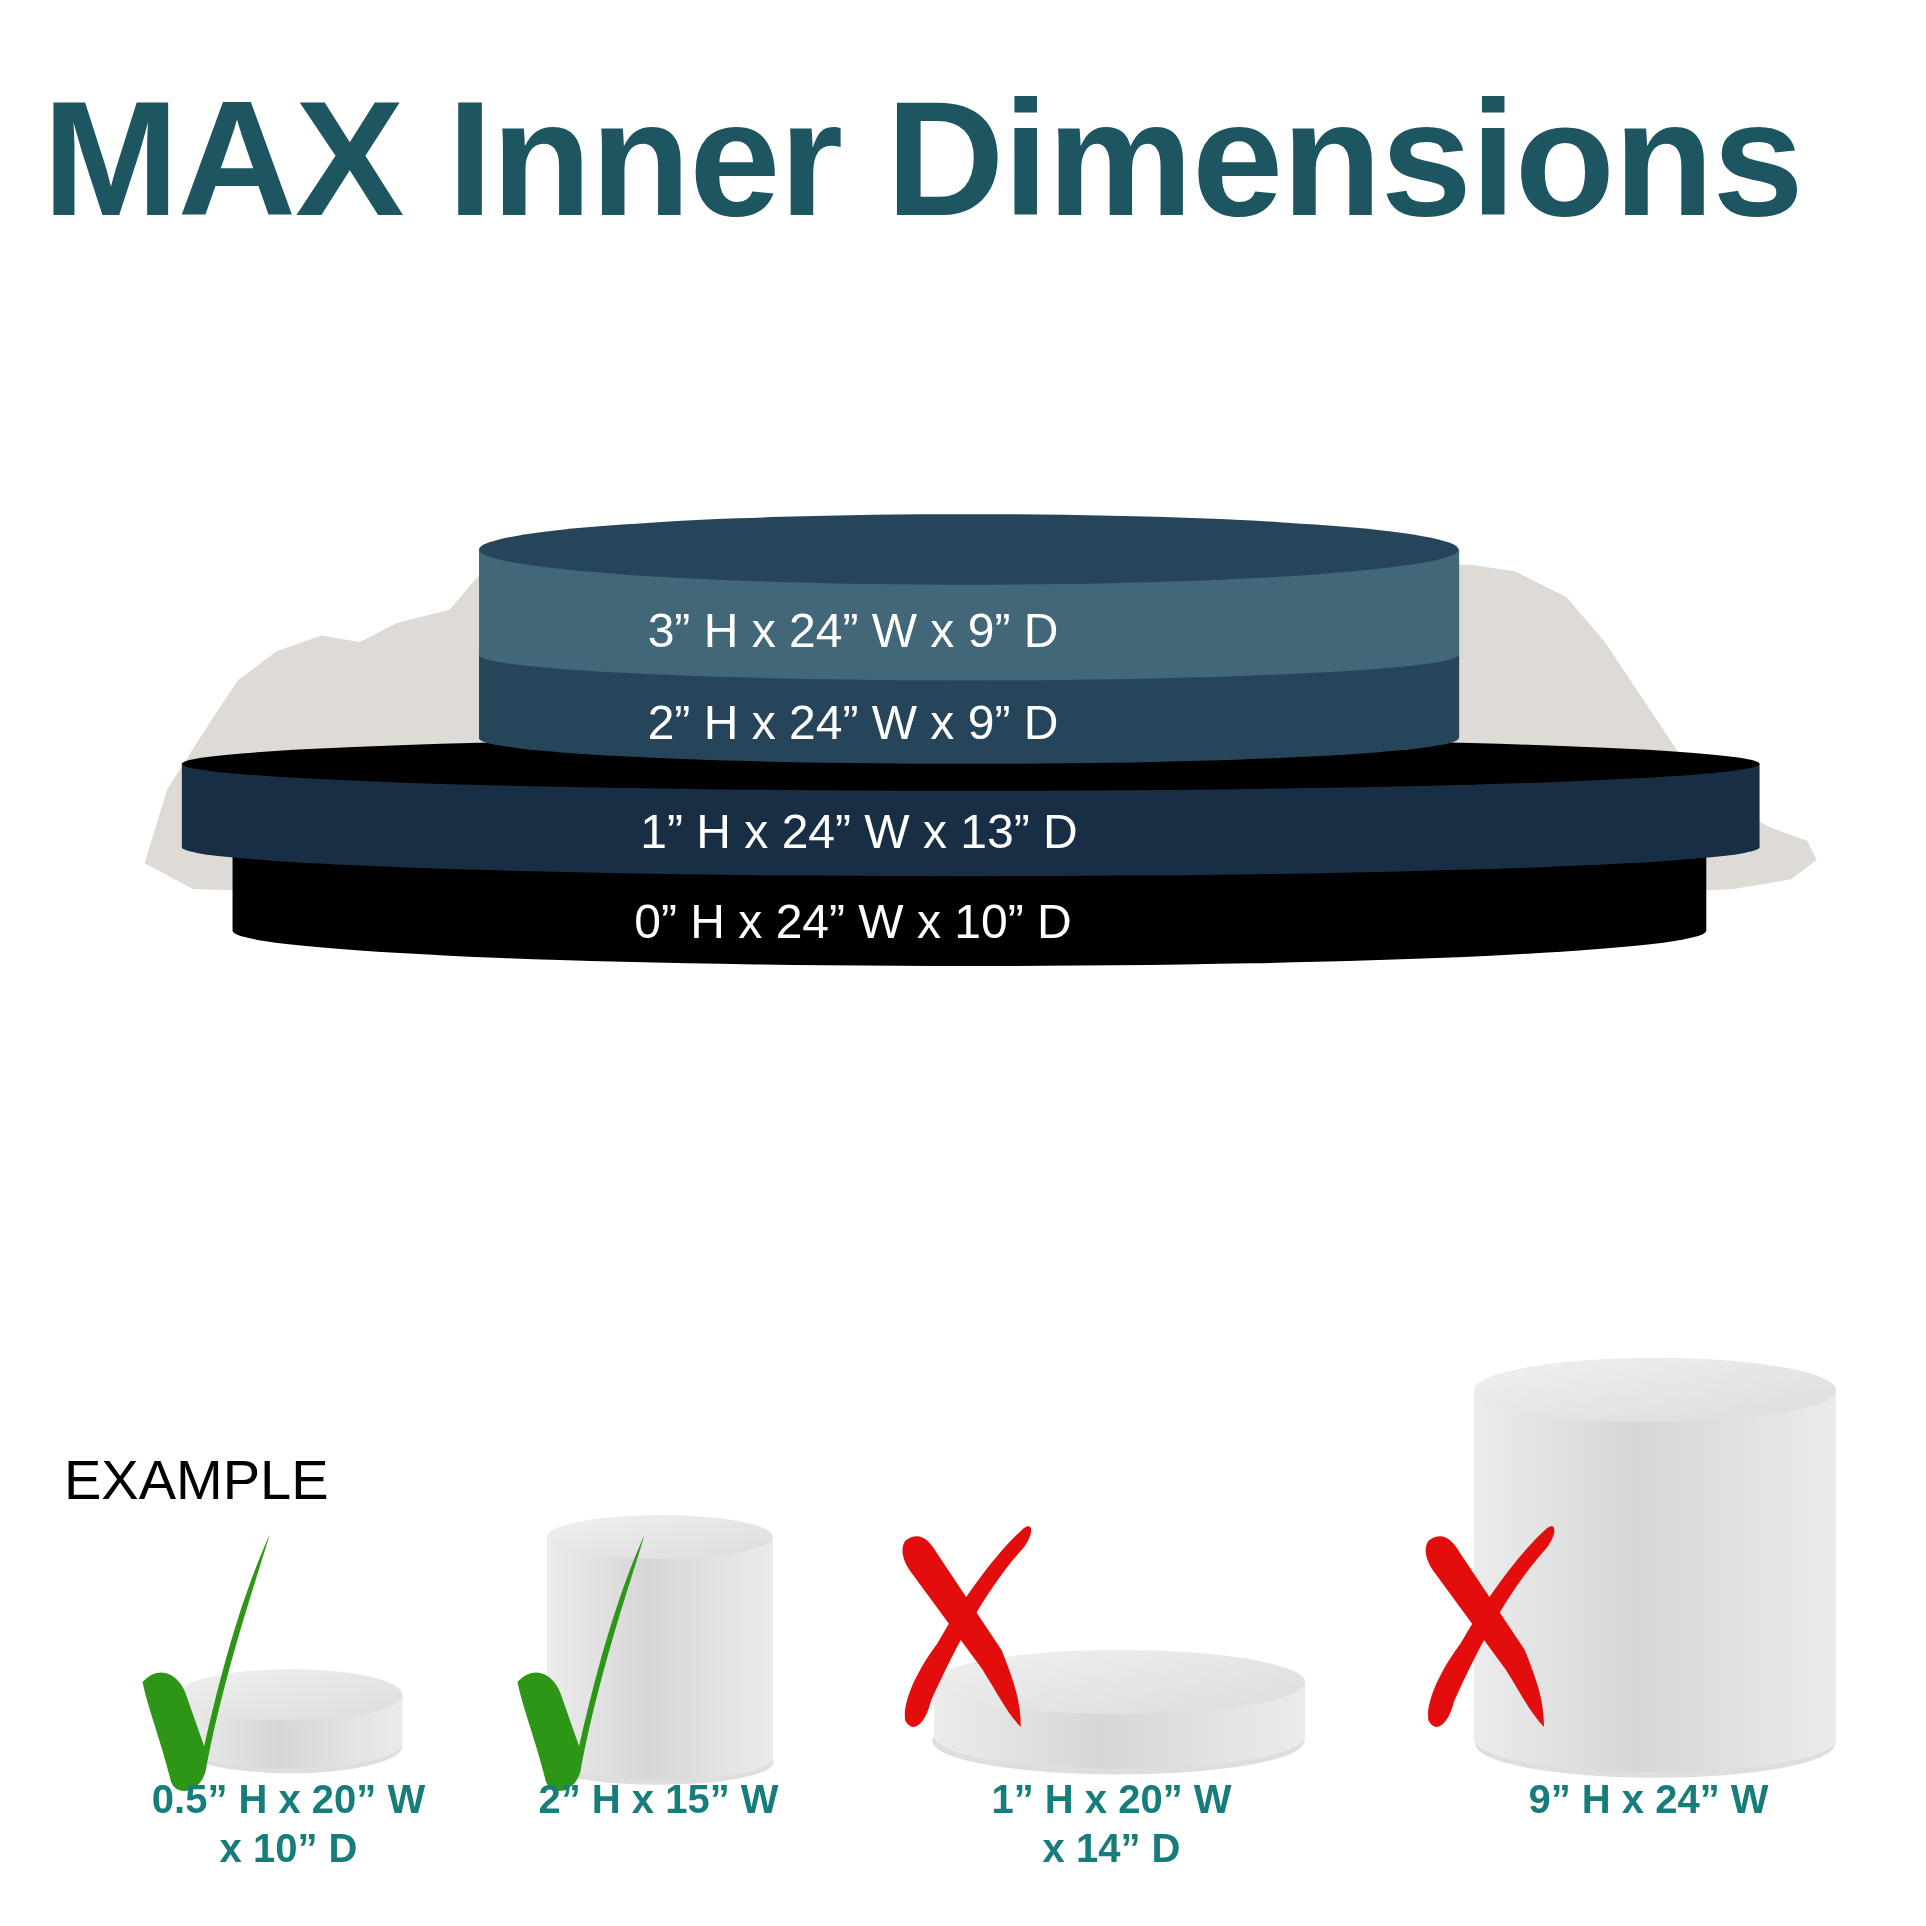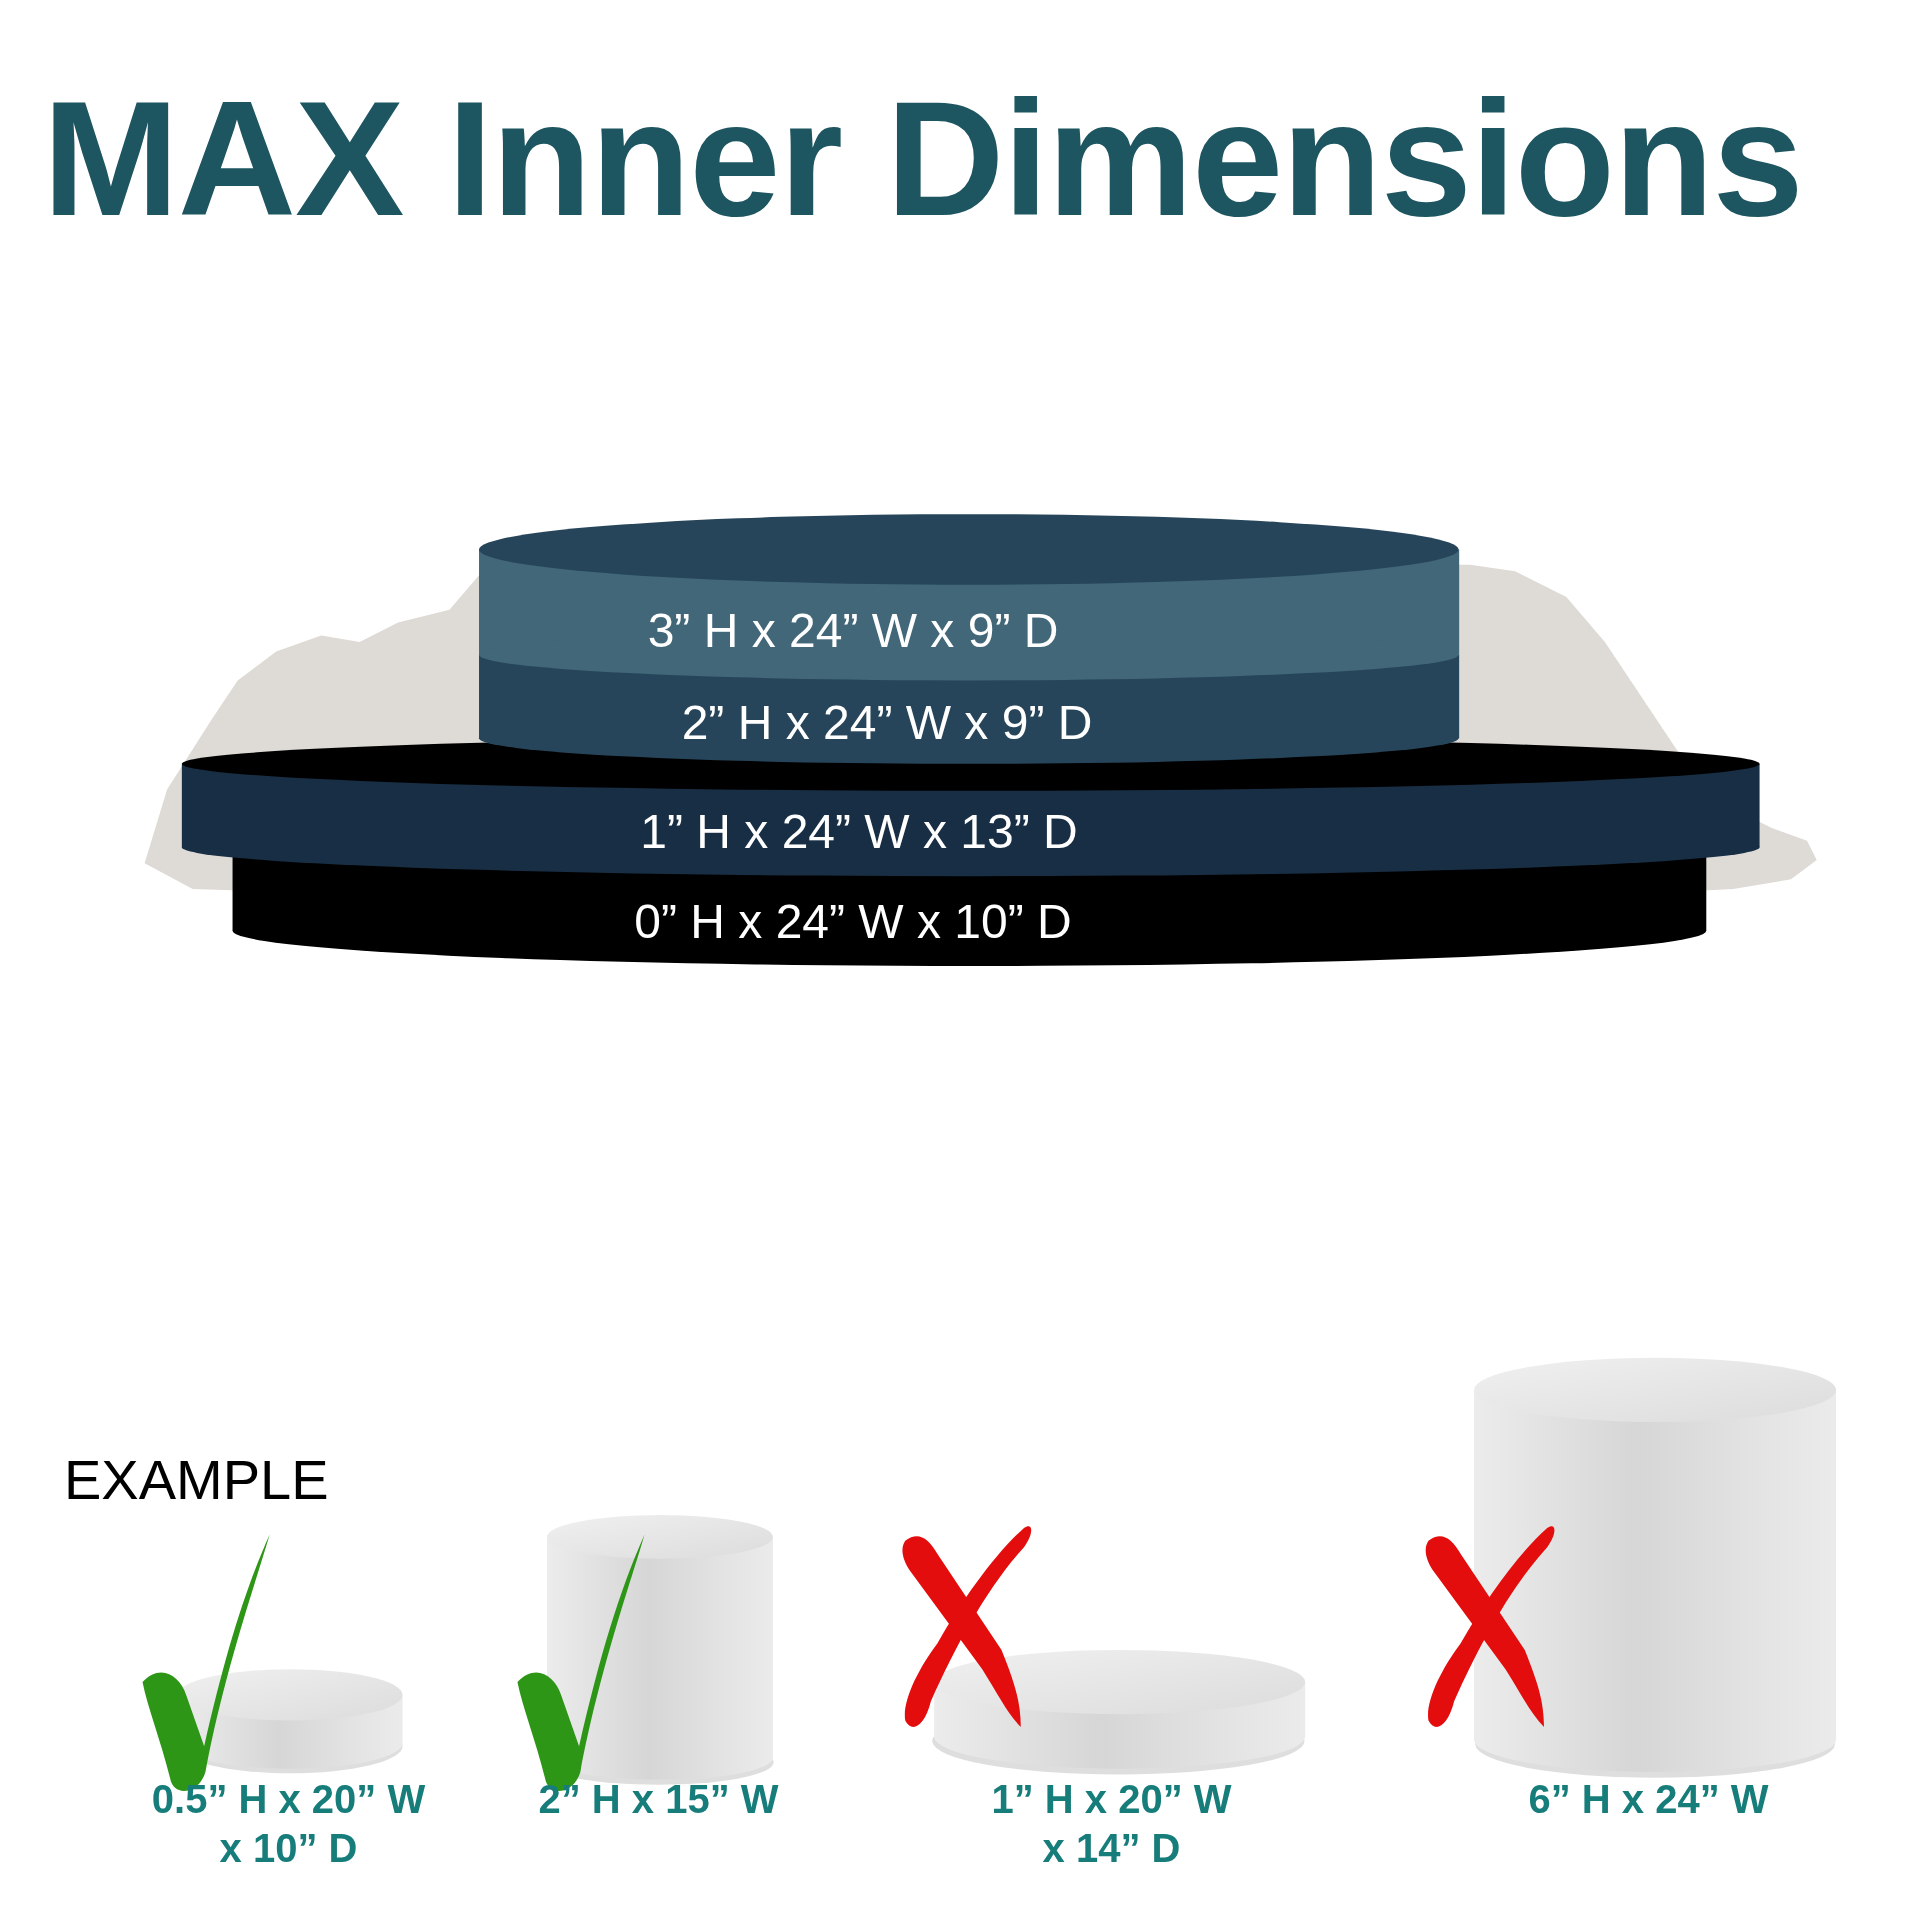--- a/index.html
+++ b/index.html
@@ -41,21 +41,21 @@
   <rect x="746" y="1020" width="1527" height="130" fill="#27455a"></rect>
   <ellipse cx="1509" cy="1150" rx="763" ry="40" fill="#27455a"></ellipse>
 
   <rect x="746" y="856" width="1527" height="164" fill="#416779"></rect>
   <ellipse cx="1509" cy="1020" rx="763" ry="40" fill="#416779"></ellipse>
 
   <ellipse cx="1509" cy="856" rx="763" ry="55" fill="#27455a"></ellipse>
 </svg>
 
 <div class="dim-label" style="top:607px;">3” H x 24” W x 9” D</div>
-<div class="dim-label" style="top:699px;padding-left:34px;">2” H x 24” W x 9” D</div>
+<div class="dim-label" style="top:699px;">2” H x 24” W x 9” D</div>
 <div class="dim-label" style="top:808px;margin-left:6px;">1” H x 24” W x 13” D</div>
 <div class="dim-label" style="top:898px;">0” H x 24” W x 10” D</div>
 
 <div class="example-heading">EXAMPLE</div>
 
 <svg width="1926" height="1926" viewBox="0 0 3000 3000" style="top:0;left:0;">
 
   <g>
     <ellipse cx="452" cy="2720" rx="175" ry="42" fill="#bdbdbd" opacity="0.5"></ellipse>
     <rect x="277" y="2640" width="350" height="75" fill="url(#whiteCyl)"></rect>
@@ -102,15 +102,15 @@
   <div>x 10” D</div>
 </div>
 <div class="ex-label" style="left:466px; top:1775px;">
   <div>2” H x 15” W</div>
 </div>
 <div class="ex-label" style="left:919px; top:1775px;">
   <div>1” H x 20” W</div>
   <div>x 14” D</div>
 </div>
 <div class="ex-label" style="left:1456px; top:1775px;">
-  <div>6” H x 24” W</div>
+  <div>9” H x 24” W</div>
 </div>
 
 
 </body></html>

